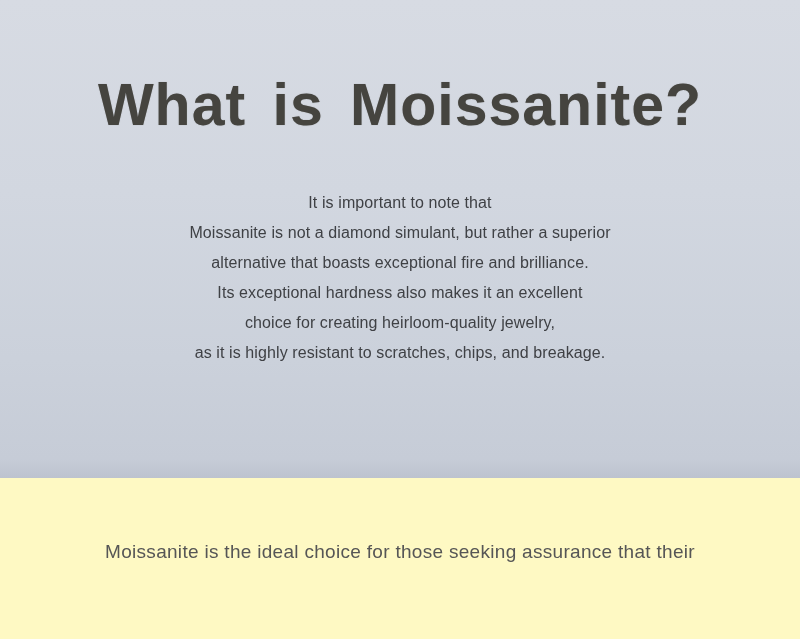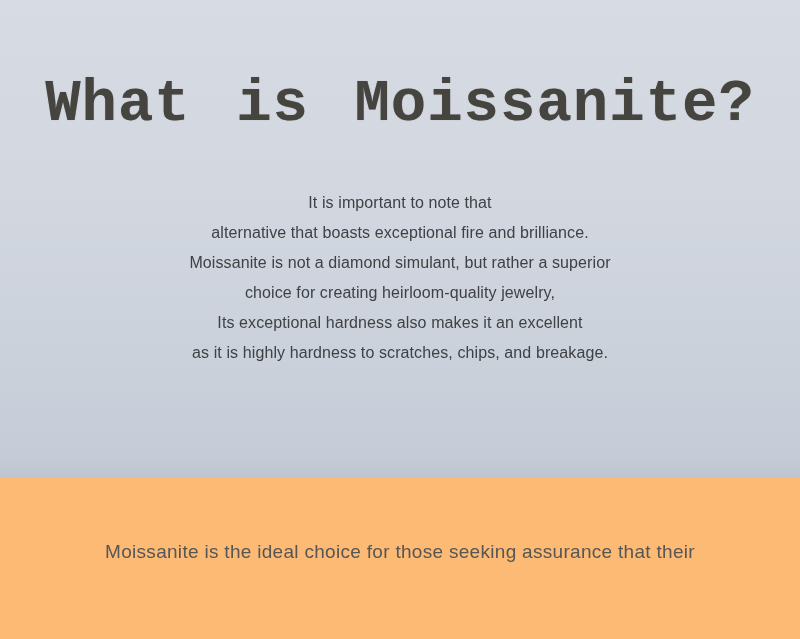--- a/index.html
+++ b/index.html
@@ -21,21 +21,21 @@
   }
   
   .hero {
     height: 478px;
     box-sizing: border-box;
     background: linear-gradient(180deg, #d7dbe3 0%, #d2d7e0 40%, #cbd1db 75%, #c6ccd7 96%, #bdc3cf 100%);
     text-align: center;
     padding-top: 70px;
   }
   .hero-title {
-    font-family: Liberation Mono, monospace;
+    font-family: Liberation Sans, sans-serif;
     font-weight: 700;
     font-size: 59px;
     line-height: 70px;
     letter-spacing: 1px;
     word-spacing: 9px;
     color: #45443f;
     margin: 0;
     text-shadow: 0 0 1px rgba(69, 68, 63, 0.35);
   }
   .intro {
@@ -45,21 +45,21 @@
     color: #3f4145;
     letter-spacing: 0.1px;
   }
   .intro-line {
     white-space: nowrap;
   }
   
   .footer {
     flex: 1;
     box-sizing: border-box;
-    background: #fdba74;
+    background: #fef9c3;
     text-align: center;
     padding-top: 56px;
     font-size: 19px;
     line-height: 36px;
     color: #565656;
     letter-spacing: 0.3px;
   }
   .footer-line {
     white-space: nowrap;
   }
@@ -67,25 +67,25 @@
 </head>
 <body>
 
 <div class="page">
 
   <section class="hero">
     <h1 class="hero-title">What is Moissanite?</h1>
 
     <div class="intro">
       <div class="intro-line">It is important to note that</div>
+      <div class="intro-line">Moissanite is not a diamond simulant, but rather a superior</div>
       <div class="intro-line">alternative that boasts exceptional fire and brilliance.</div>
-      <div class="intro-line">Moissanite is not a diamond simulant, but rather a superior</div>
+      <div class="intro-line">Its exceptional hardness also makes it an excellent</div>
       <div class="intro-line">choice for creating heirloom-quality jewelry,</div>
-      <div class="intro-line">Its exceptional hardness also makes it an excellent</div>
-      <div class="intro-line">as it is highly hardness to scratches, chips, and breakage.</div>
+      <div class="intro-line">as it is highly resistant to scratches, chips, and breakage.</div>
     </div>
   </section>
 
   <section class="footer">
     <div class="footer-line">Moissanite is the ideal choice for those seeking assurance that their</div>
   </section>
 
 </div>
 
 </body></html>

